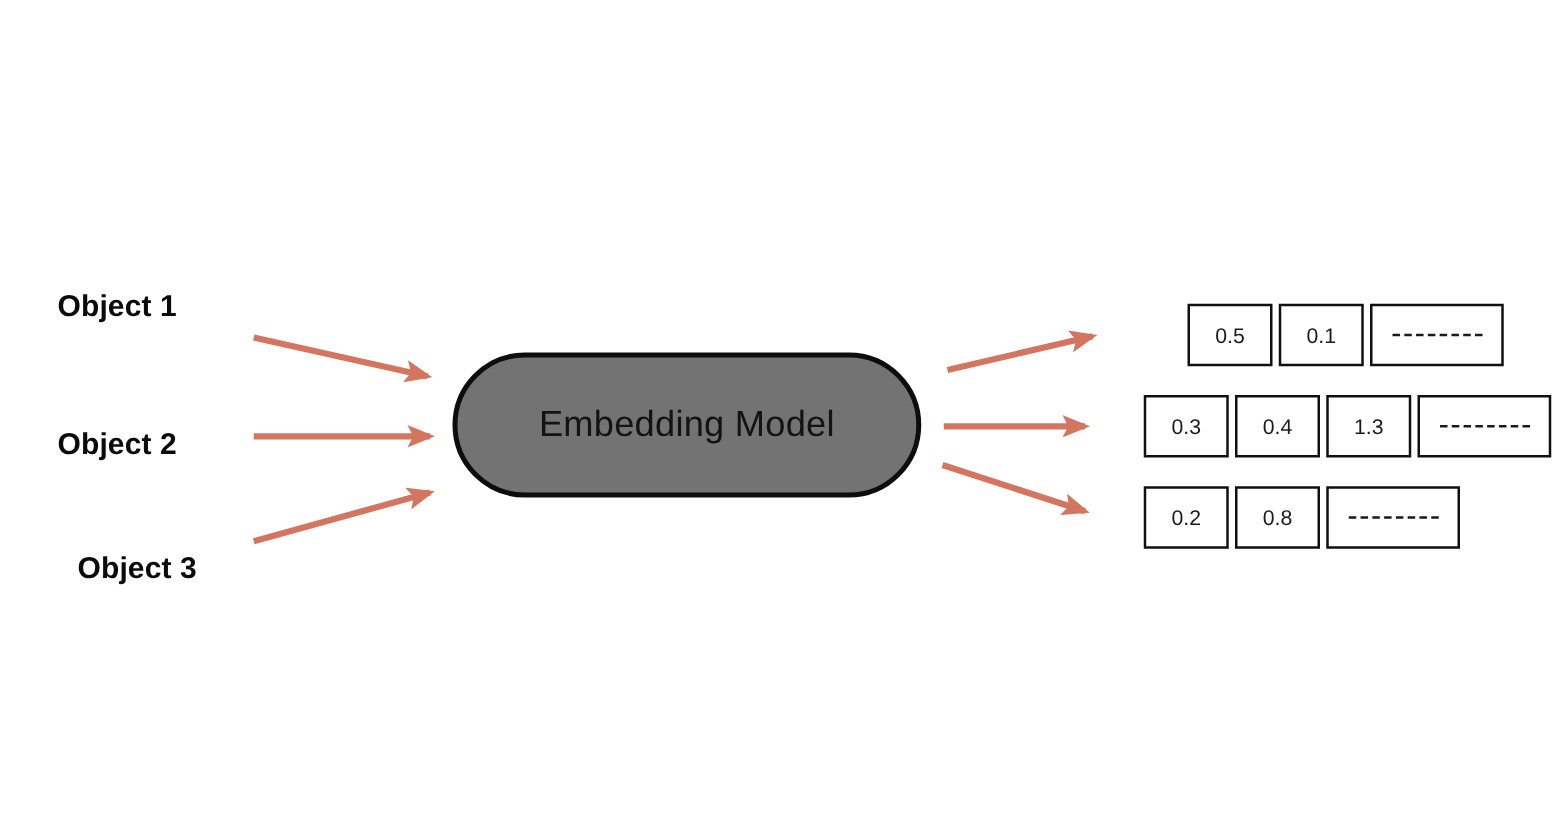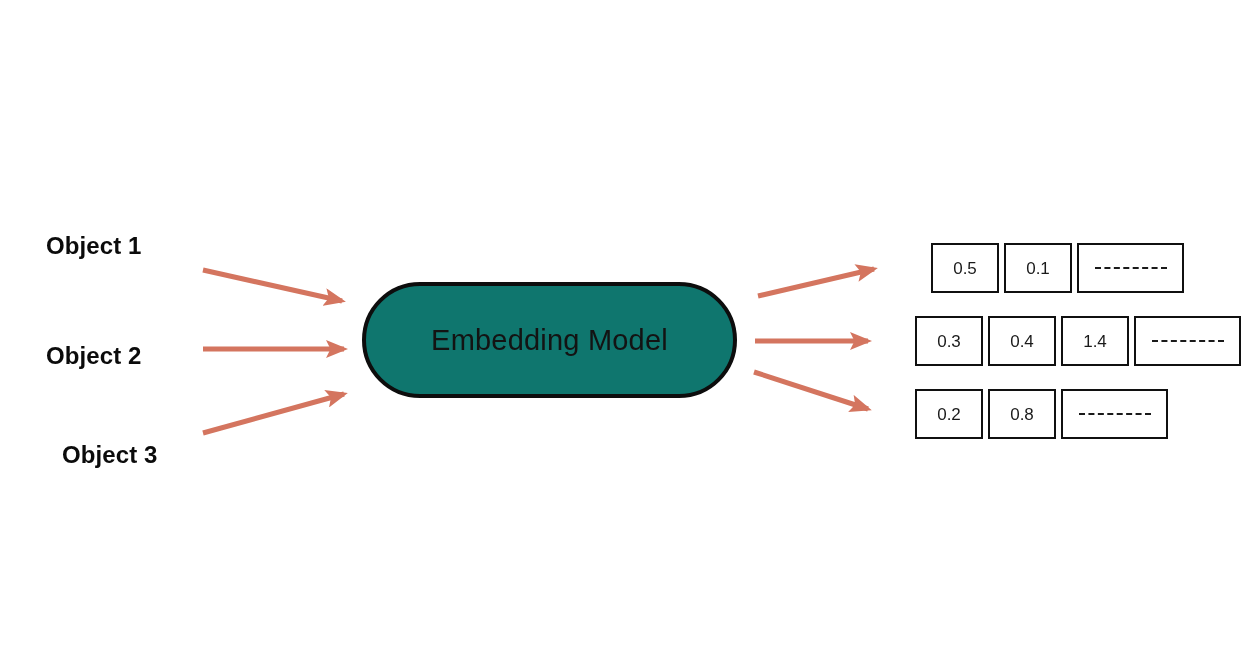--- a/index.html
+++ b/index.html
@@ -50,21 +50,21 @@
   }
 
   
   #embedding-model-node {
     position: absolute;
     left: 362px;
     top: 282px;
     width: 375px;
     height: 116px;
     box-sizing: border-box;
-    background: #0f766e;
+    background: #737373;
     border: 4px solid #0d0d0d;
     border-radius: 60px;
     display: flex;
     align-items: center;
     justify-content: center;
   }
   #embedding-model-label {
     font-family: "Liberation Sans", sans-serif;
     font-size: 29px;
     font-weight: 400;
@@ -74,21 +74,21 @@
     white-space: nowrap;
   }
 
   
   .vector-row {
     position: absolute;
     display: flex;
     gap: 5px;
     height: 50px;
   }
-  #vector-row-0 { left: 915px; top: 243px; padding-left: 16px; }
+  #vector-row-0 { left: 934px; top: 243px; padding-left: 16px; }
   #vector-row-1 { left: 915px; top: 316px; }
   #vector-row-2 { left: 915px; top: 389px; }
 
   .vector-cell {
     box-sizing: border-box;
     width: 68px;
     height: 50px;
     border: 2px solid #101010;
     background: #ffffff;
     display: flex;
@@ -141,21 +141,21 @@
     <div class="vector-cell">0.5</div>
     <div class="vector-cell">0.1</div>
     <div class="vector-cell ellipsis-cell">
       <span class="dash-line"></span>
     </div>
   </div>
 
   <div id="vector-row-1" class="vector-row">
     <div class="vector-cell">0.3</div>
     <div class="vector-cell">0.4</div>
-    <div class="vector-cell">1.4</div>
+    <div class="vector-cell">1.3</div>
     <div class="vector-cell ellipsis-cell">
       <span class="dash-line"></span>
     </div>
   </div>
 
   <div id="vector-row-2" class="vector-row">
     <div class="vector-cell">0.2</div>
     <div class="vector-cell">0.8</div>
     <div class="vector-cell ellipsis-cell">
       <span class="dash-line"></span>

